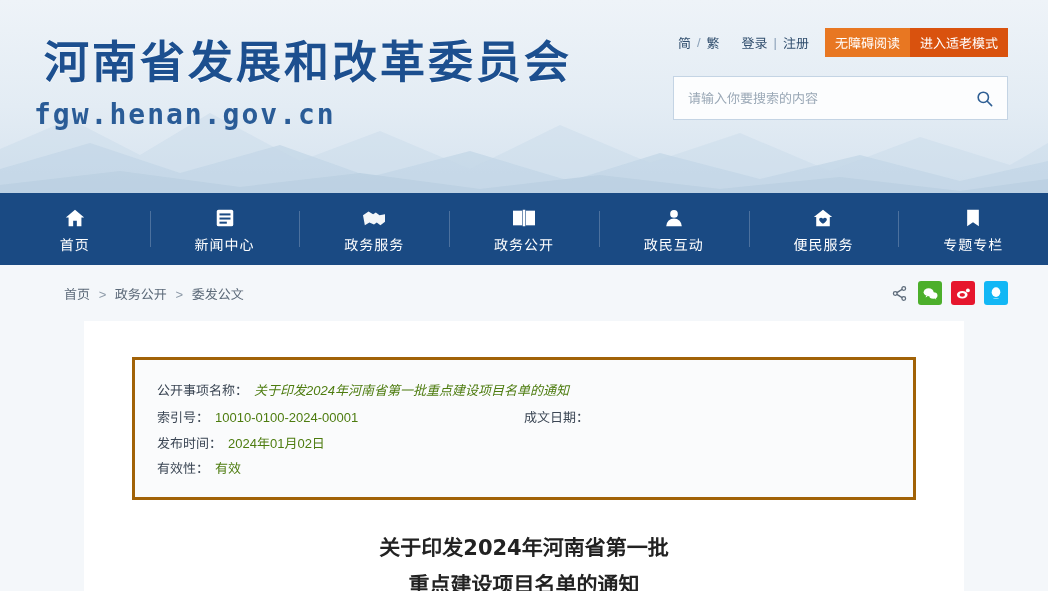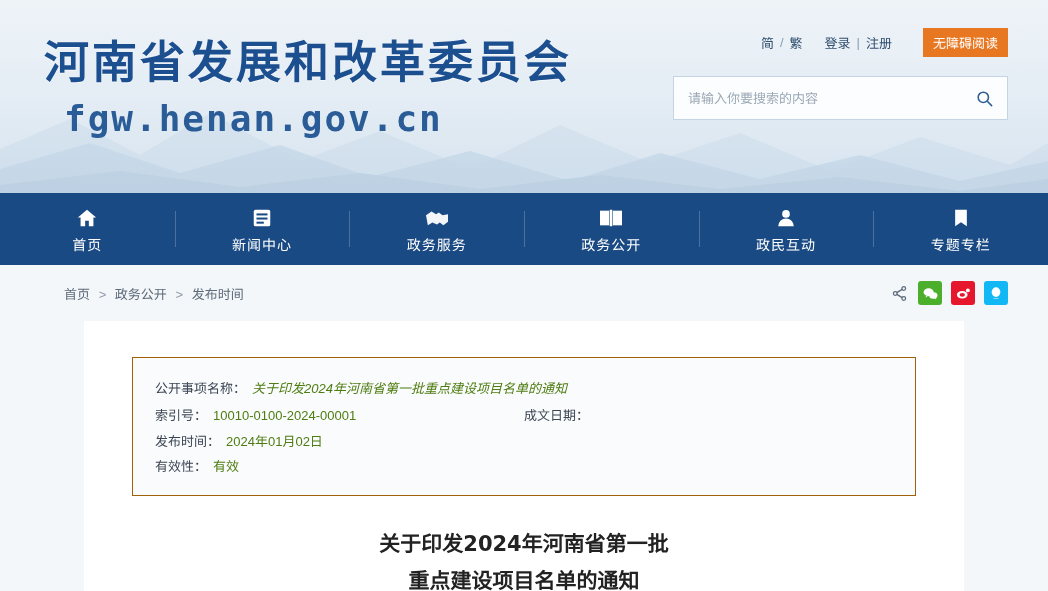--- a/index.html
+++ b/index.html
@@ -29,22 +29,22 @@
     left: 44px; top: 26px;
     font-size: 45px;
     font-weight: bold;
     letter-spacing: 3px;
     color: #1c4f8f;
     font-family: "DejaVu Sans", "Liberation Sans", sans-serif;
     text-shadow: 0 1px 0 rgba(255,255,255,.6);
   }
   .site-domain {
     position: absolute;
-    left: 64px; top: 98px;
-    font-size: 36px;
+    left: 34px; top: 98px;
+    font-size: 28px;
     letter-spacing: 2px;
     color: #2a5c97;
     font-family: "DejaVu Sans Mono", monospace;
     font-weight: bold;
   }
 
   .toplinks {
     position: absolute;
     right: 40px; top: 28px;
     display: flex;
@@ -57,21 +57,21 @@
     padding: 0 4px;
     cursor: pointer;
     white-space: nowrap;
   }
   .toplinks .sep { color: #8aa0b8; padding: 0 2px; }
   .btn-barrier {
     background: #e87722;
     color: #fff;
     font-size: 13px;
     padding: 5px 10px;
-    margin-left: 27px;
+    margin-left: 12px;
     white-space: nowrap;
   }
   .btn-elder {
     background: #d9520e;
     color: #fff;
     font-size: 13px;
     padding: 5px 10px;
     white-space: nowrap;
   }
 
@@ -178,21 +178,21 @@
     padding: 0 40px;
   }
   .paper {
     margin: 0 auto;
     width: 880px;
     background: #fff;
     min-height: 293px;
     padding: 36px 48px 0 48px;
   }
   .meta-box {
-    border: 1px solid #a16207;
+    border: 3px solid #a16207;
     background: #fafbfc;
     padding: 18px 22px 16px 22px;
     font-size: 13px;
     color: #3b4654;
     line-height: 1.95;
   }
   .meta-row { display: flex; }
   .meta-row .col { width: 50%; display: flex; }
   .meta-row .col.full { width: 100%; }
   .mlabel { color: #3b4654; white-space: nowrap; }
@@ -225,20 +225,21 @@
 
   <div class="toplinks">
     <span class="tl">简</span>
     <span class="sep">/</span>
     <span class="tl">繁</span>
     <span style="width:14px"></span>
     <span class="tl">登录</span>
     <span class="sep">|</span>
     <span class="tl">注册</span>
     <span class="btn-barrier">无障碍阅读</span>
+    <span class="btn-elder">进入适老模式</span>
   </div>
 
   <div class="searchbox">
     <input type="text" placeholder="请输入你要搜索的内容" style="">
     <span class="search-btn">
       <svg width="19" height="19" viewBox="0 0 24 24" fill="none" stroke="#2f5f94" stroke-width="2">
         <circle cx="10.5" cy="10.5" r="6.5"></circle>
         <line x1="15.5" y1="15.5" x2="21" y2="21" stroke-linecap="round"></line>
       </svg>
     </span>
@@ -291,39 +292,48 @@
   <div class="nav-item">
     <span class="ic">
       <svg width="22" height="22" viewBox="0 0 24 24" fill="#ffffff">
           <circle cx="12" cy="7.5" r="4.2"></circle>
           <path d="M3.5 21 a8.5 8.5 0 0 1 17 0 z"></path>
         </svg>
     </span>
     <span class="lb">政民互动</span>
   </div>
 
+  <div class="nav-item">
+    <span class="ic">
+      <svg width="24" height="22" viewBox="0 0 24 24" fill="#ffffff">
+          <path d="M12 3 L22 11 h-2.6 V21 H4.6 V11 H2 Z"></path>
+          <path d="M12 18.4 c-2.6-1.9-4.2-3.2-4.2-4.8 0-1.2 .9-2 2-2 .8 0 1.6 .45 2.2 1.2 .6-.75 1.4-1.2 2.2-1.2 1.1 0 2 .8 2 2 0 1.6-1.6 2.9-4.2 4.8z" fill="#1a4a83"></path>
+        </svg>
+    </span>
+    <span class="lb">便民服务</span>
+  </div>
 
   <div class="nav-item">
     <span class="ic">
       <svg width="20" height="22" viewBox="0 0 24 24" fill="#ffffff">
           <path d="M5 2 h14 v20 l-7-5 -7 5 z"></path>
         </svg>
     </span>
     <span class="lb">专题专栏</span>
   </div>
 
 </div>
 
 <div class="crumbbar">
   <div class="crumb">
     <span class="ca">首页</span>
     <span class="cs">&gt;</span>
     <span class="ca">政务公开</span>
     <span class="cs">&gt;</span>
-    <span class="ca">发布时间</span>
+    <span class="ca">委发公文</span>
   </div>
   <div class="share-zone">
     <span class="share-ico">
       <svg width="17" height="17" viewBox="0 0 24 24" fill="none" stroke="#5c6a79" stroke-width="1.8">
         <circle cx="18" cy="5" r="2.6"></circle>
           <circle cx="6" cy="12" r="2.6"></circle>
           <circle cx="18" cy="19" r="2.6"></circle>
         <line x1="8.3" y1="10.8" x2="15.7" y2="6.2"></line>
           <line x1="8.3" y1="13.2" x2="15.7" y2="17.8"></line>
       </svg>

